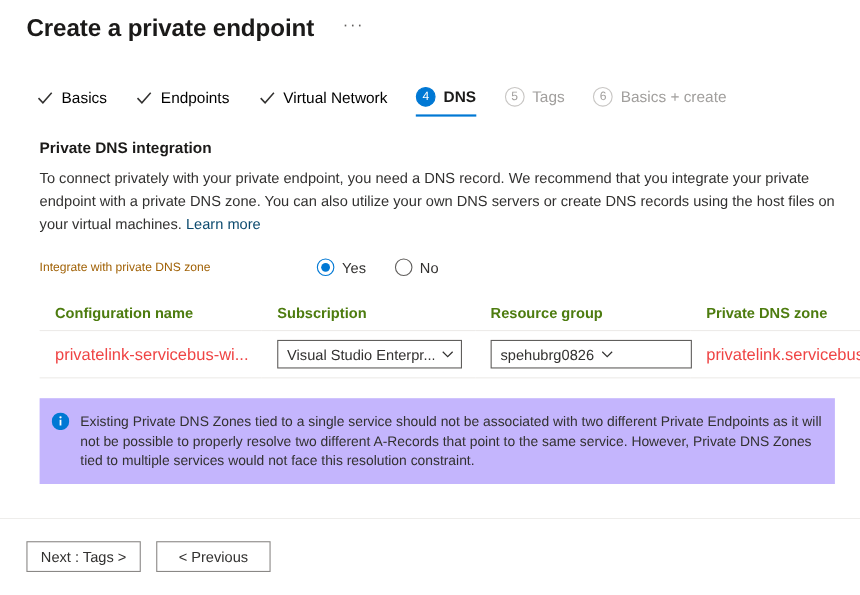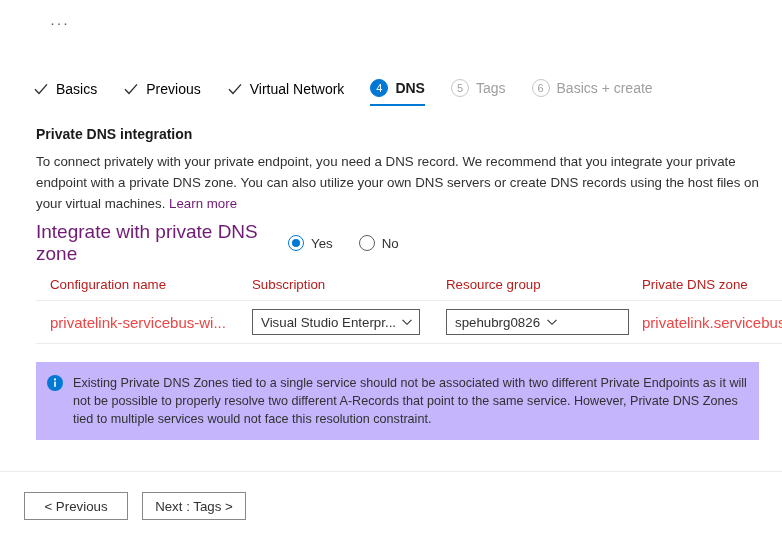--- a/index.html
+++ b/index.html
@@ -115,35 +115,35 @@
     margin-top: 20px;
   }
   .desc {
     font-size: 13.3px;
     line-height: 21px;
     color: #323130;
     margin-top: 9px;
     width: 740px;
   }
   .link {
-    color: #701a75;
+    color: #0c4a6e;
     text-decoration: none;
     cursor: pointer;
   }
 
   
   .radio-row {
     display: flex;
     align-items: center;
     margin-top: 18px;
     height: 22px;
   }
   .radio-label {
-    font-size: 19px;
-    color: #701a75;
+    font-size: 11px;
+    color: #a16207;
     width: 252px;
   }
   .radio-opt {
     display: flex;
     align-items: center;
     margin-right: 26px;
     cursor: pointer;
   }
   .radio-circle {
     width: 16px;
@@ -176,22 +176,22 @@
   
   .dns-table {
     margin-top: 23px;
     width: 723px;
     border-collapse: collapse;
     table-layout: fixed;
   }
   .dns-table th {
     text-align: left;
     font-size: 13.3px;
-    font-weight: 400;
-    color: #b91c1c;
+    font-weight: 700;
+    color: #4d7c0f;
     padding: 0 0 8px 14px;
     border-bottom: 1px solid #edebe9;
   }
   .dns-table td {
     padding: 8px 0 8px 14px;
     vertical-align: middle;
     border-bottom: 1px solid #edebe9;
   }
   .cell-text {
     font-size: 15px;
@@ -284,41 +284,42 @@
     cursor: pointer;
     margin-right: 14px;
     padding: 0 12px;
     box-sizing: border-box;
   }
 </style>
 </head>
 <body>
 
 <div class="page-header">
+  <div class="page-title">Create a private endpoint</div>
   <div class="ellipsis-btn">···</div>
 </div>
 
 <div class="tabs">
 
   <div class="tab done">
     <span class="check">
       <svg width="16" height="16" viewBox="0 0 16 16">
           <path d="M2 8.2 L6 12.4 L14 3.4" stroke="#323130" stroke-width="1.4" fill="none"></path>
         </svg>
     </span>
     <span>Basics</span>
   </div>
 
   <div class="tab done">
     <span class="check">
       <svg width="16" height="16" viewBox="0 0 16 16">
           <path d="M2 8.2 L6 12.4 L14 3.4" stroke="#323130" stroke-width="1.4" fill="none"></path>
         </svg>
     </span>
-    <span>Previous</span>
+    <span>Endpoints</span>
   </div>
 
   <div class="tab done">
     <span class="check">
       <svg width="16" height="16" viewBox="0 0 16 16">
           <path d="M2 8.2 L6 12.4 L14 3.4" stroke="#323130" stroke-width="1.4" fill="none"></path>
         </svg>
     </span>
     <span>Virtual Network</span>
   </div>
@@ -412,15 +413,15 @@
         <circle cx="8" cy="4.4" r="1.05" fill="#ffffff"></circle>
       </svg>
     </span>
     <div class="info-text">Existing Private DNS Zones tied to a single service should not be associated with two different Private Endpoints as it will not be possible to properly resolve two different A-Records that point to the same service. However, Private DNS Zones tied to multiple services would not face this resolution constraint.</div>
   </div>
 
 </div>
 
 <div class="footer-sep"></div>
 <div class="footer">
+  <button class="btn">Next : Tags &gt;</button>
   <button class="btn">&lt; Previous</button>
-  <button class="btn">Next : Tags &gt;</button>
 </div>
 
 </body></html>

